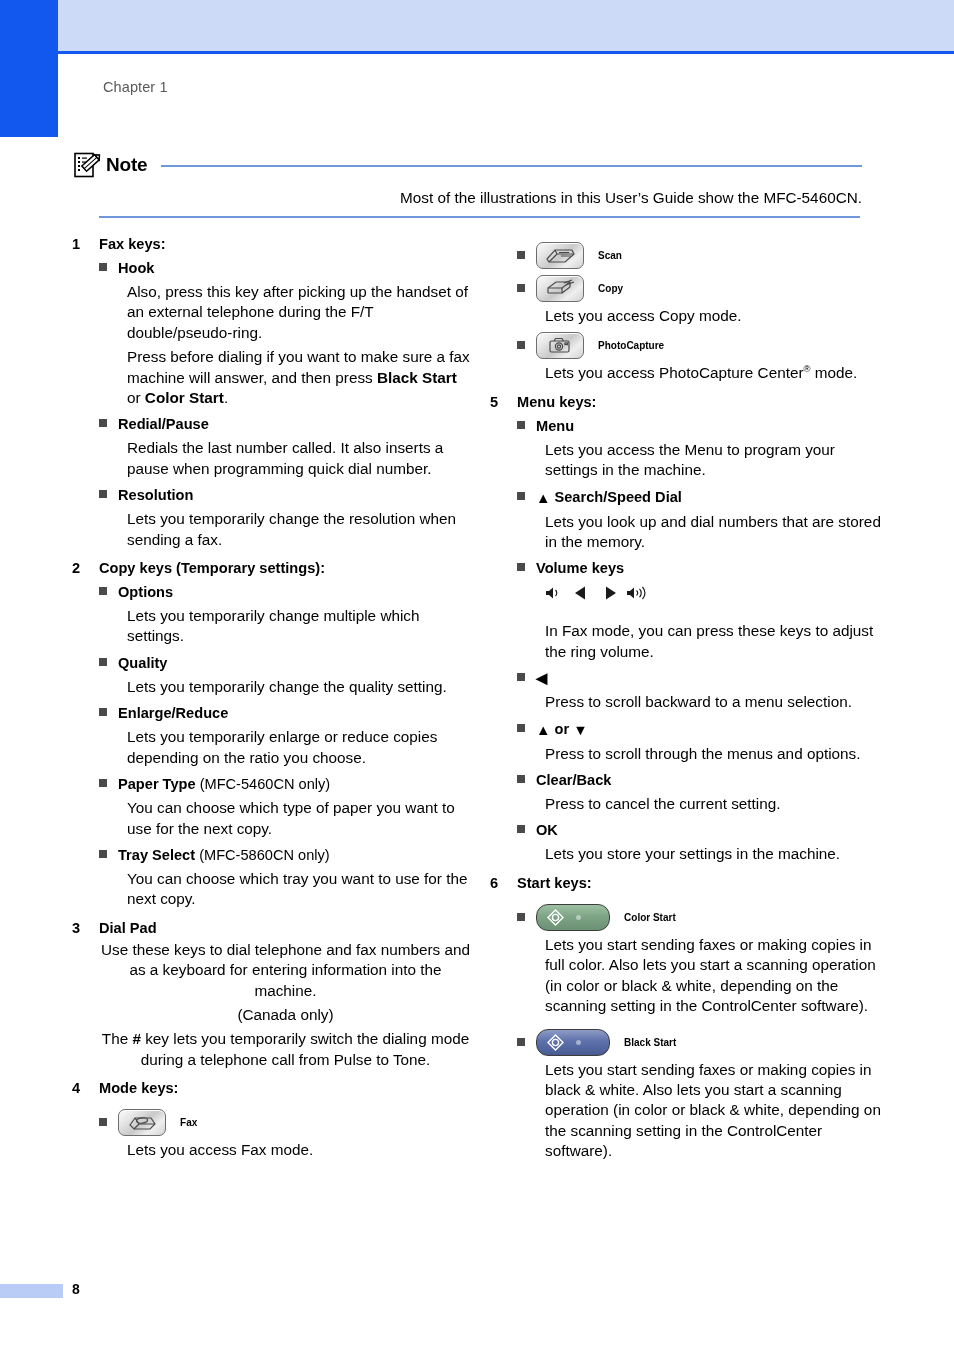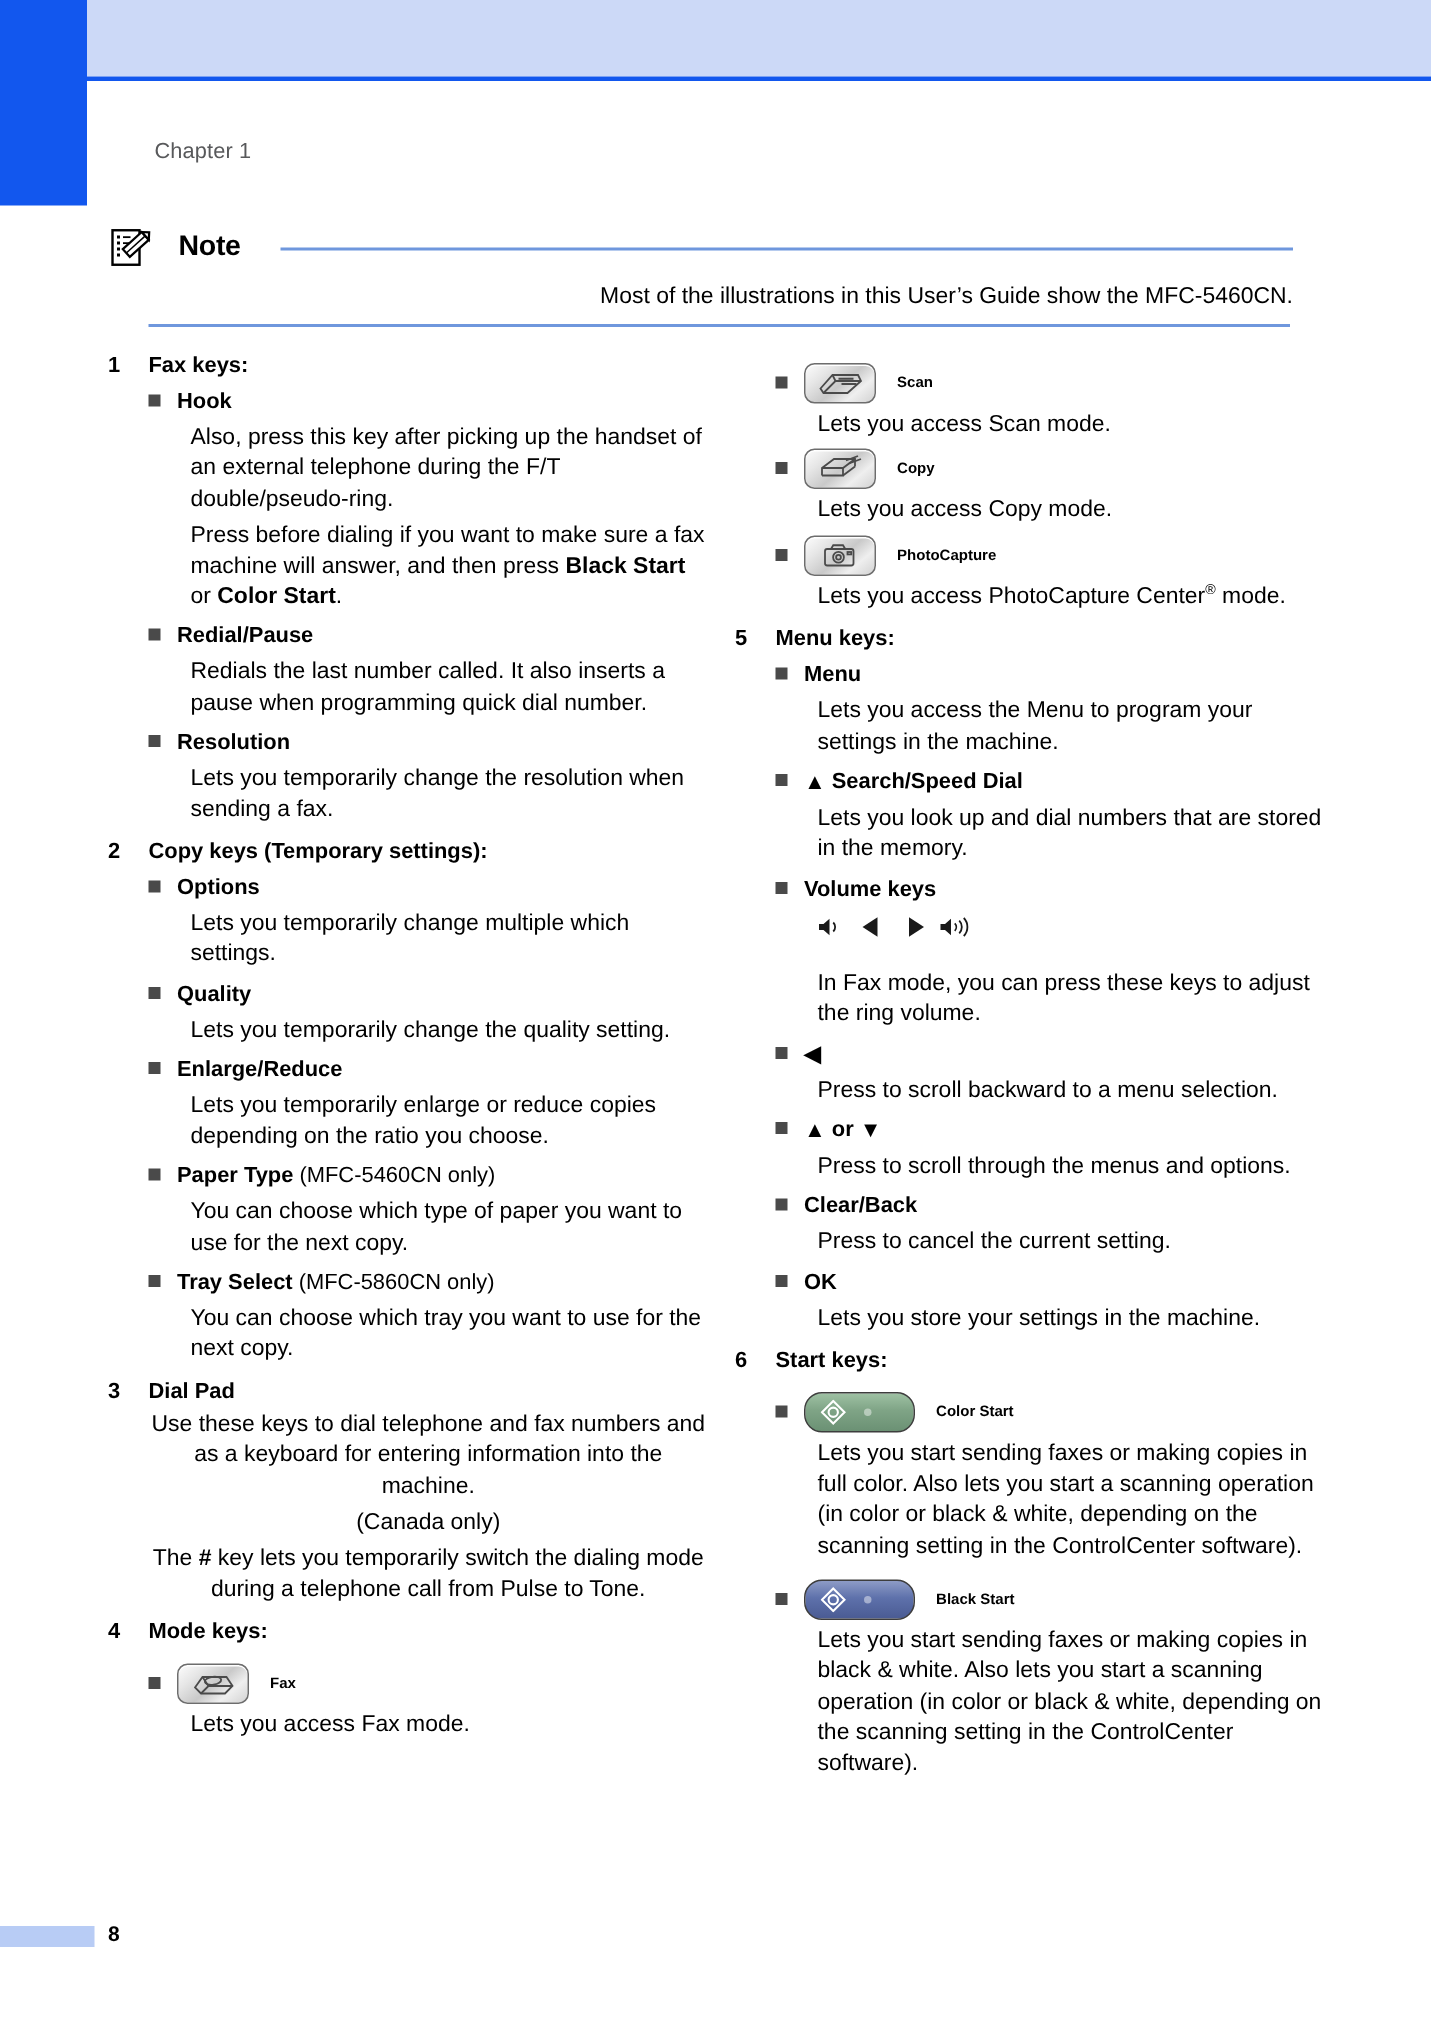--- a/index.html
+++ b/index.html
@@ -30,21 +30,21 @@
     background: #1257ee;
   }
   .side-tab {
     position: absolute;
     left: 0; top: 0;
     width: 58px; height: 137px;
     background: #1257ee;
   }
   .chapter-label {
     position: absolute;
-    left: 103px; top: 93px;
+    left: 103px; top: 79px;
     font-size: 14.5px;
     color: #58595b;
     letter-spacing: 0.1px;
     text-align: right;
   }
 
   .footer-bar {
     position: absolute;
     left: 0; top: 1284px;
     width: 63px; height: 14px;
@@ -61,21 +61,20 @@
   
   .note-block {
     position: absolute;
     left: 72px; top: 150px;
     width: 790px;
   }
   .note-head {
     display: flex;
     align-items: center;
     height: 30px;
-    gap: 13px;
   }
   .note-icon {
     width: 30px; height: 30px;
     flex: 0 0 30px;
     display: block;
   }
   .note-title {
     font-size: 19px;
     font-weight: bold;
     margin-left: 4px;
@@ -408,21 +407,20 @@
             <path d="M3 13 L11 4 L28 4 L30 8 L21 16 L5 16 Z"></path>
             <path d="M11 4 L13 8 L30 8"></path>
             <path d="M13 8 L5 16"></path>
             <path d="M15 6.5 L25 6.5 M17 10 L27 10"></path>
           </g>
         </svg>
       </span>
       <span class="chip-label">Scan</span>
     </span>
   </div>
-  <div class="para">Lets you access Scan mode.</div>
 
   <div class="bullet-item with-chip">
     <span class="sq">
         <i></i>
       </span>
     <span class="bl-title">
       <span class="chip chip-gray">
         <svg width="32" height="19" viewBox="0 0 32 19">
           <g stroke="#4a4a4a" stroke-width="1.2" fill="none">
             <path d="M4 14 L4 9 L12 3 L26 3 L26 8"></path>

